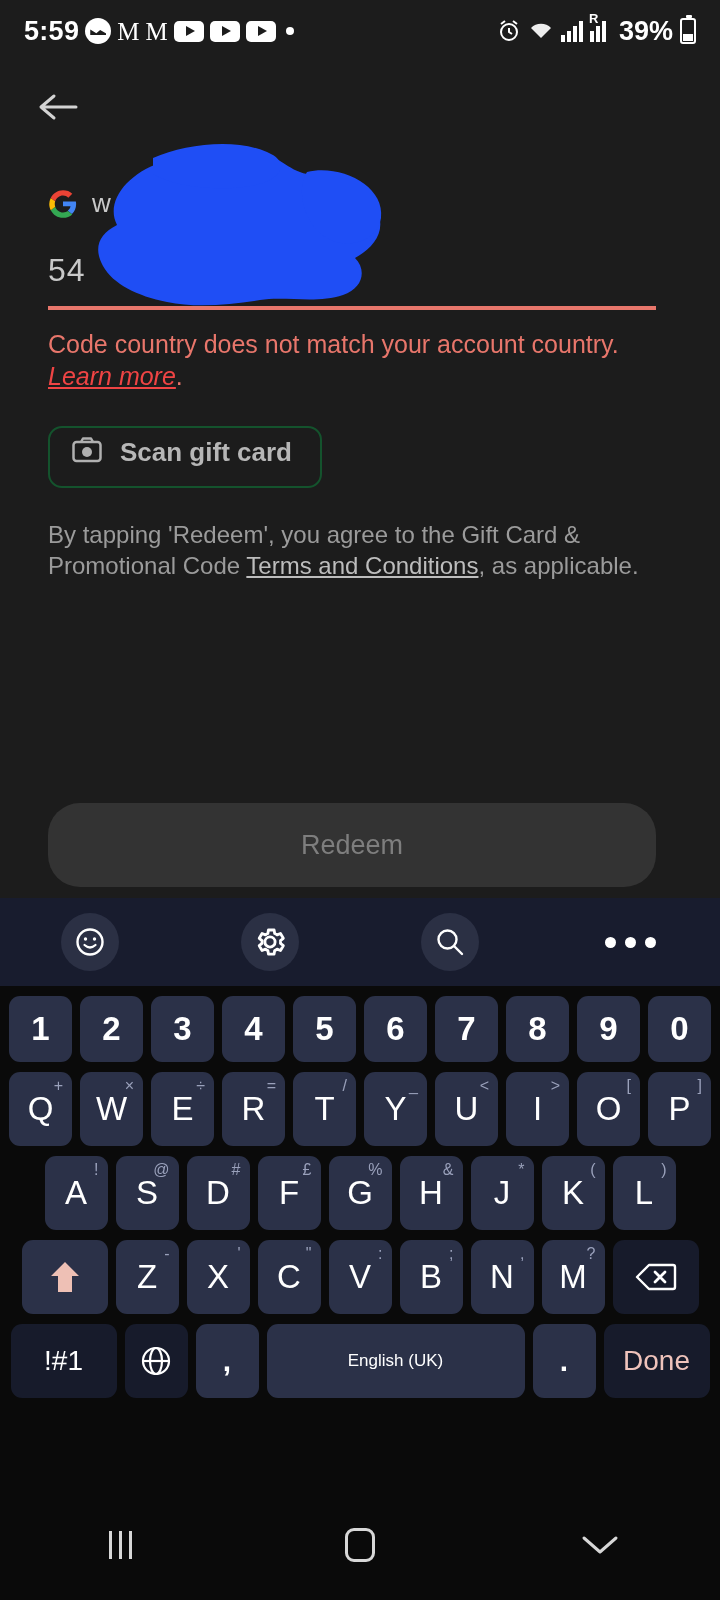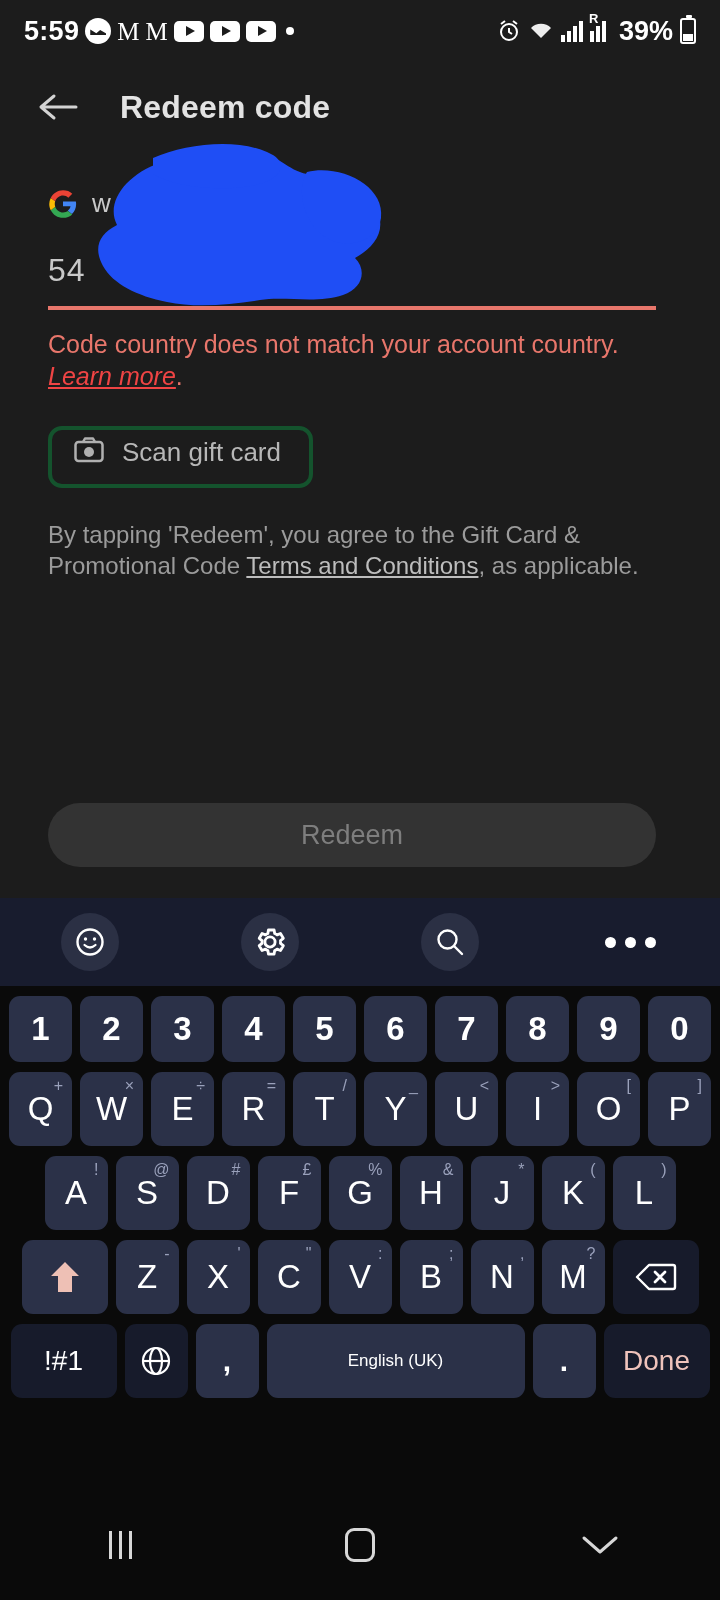--- a/index.html
+++ b/index.html
@@ -61,30 +61,30 @@
   .code-underline { width: 608px; height: 4px; background: #e8766b; margin-top: 6px; }
 
   
   .error-block { position: absolute; top: 328px; left: 48px; width: 620px;
     font-size: 25px; line-height: 1.28; color: #e8766b; }
   .error-block .learn { text-decoration: underline; color: #ef4444; font-style: italic; }
 
   
   .scan-btn { position: absolute; top: 426px; left: 48px; height: 62px; padding: 0 28px 10px 22px;
     display: inline-flex; align-items: center; gap: 18px;
-    border: 4px solid #14532d; border-radius: 14px; background: transparent; color: #b0b0b0; }
+    border: 2px solid #14532d; border-radius: 14px; background: transparent; color: #b0b0b0; font-weight: bold; }
   .scan-label { font-size: 26px; color: #b7b7b7; }
 
   
   .terms { position: absolute; top: 520px; left: 48px; width: 622px;
     font-size: 24px; line-height: 1.28; color: #9b9b9b; }
   .terms .tc { text-decoration: underline; color: #bdbdbd; }
 
   
-  .redeem-btn { position: absolute; top: 803px; left: 48px; width: 608px; height: 64px;
+  .redeem-btn { position: absolute; top: 803px; left: 48px; width: 608px; height: 84px;
     background: #333333; border: none; border-radius: 32px; color: #7e7e7e; font-size: 27px;
     display: flex; align-items: center; justify-content: center; }
 
   
   .scribble { position: absolute; top: 130px; left: 55px; width: 370px; height: 185px; pointer-events: none; }
 
   
   .kb { position: absolute; top: 898px; left: 0; width: 720px; height: 592px; background: #0a0a0a; }
   .kb-toolbar { width: 720px; height: 88px; background: #181c2e; display: flex; align-items: center; }
   .tb-slot { flex: 1; display: flex; align-items: center; justify-content: center; }
@@ -163,21 +163,20 @@
       <span class="ico batt"></span>
     </div>
   </div>
 
   <div class="appbar">
     <div class="back-btn">
       <svg width="40" height="30" viewBox="0 0 40 30">
         <path d="M16 4 L3 15 L16 26 M3 15 H38" stroke="#d3d3d3" stroke-width="3" fill="none" stroke-linecap="round" stroke-linejoin="round"></path>
       </svg>
     </div>
-    <div class="page-title">Redeem code</div>
   </div>
 
   <div class="account-row">
     <span>
       <svg class="gsvg" viewBox="0 0 48 48">
         <path fill="#4285F4" d="M45 24c0-1.6-.14-2.8-.44-4H24v7.6h12c-.24 2-1.55 5-4.46 7l6.82 5.3C42.4 36.2 45 30.6 45 24z"></path>
         <path fill="#34A853" d="M24 46c6 0 11.04-2 14.72-5.4l-6.82-5.3C30.1 36.5 27.3 37.5 24 37.5c-5.8 0-10.7-3.9-12.46-9.2l-7.1 5.5C8.06 41 15.4 46 24 46z"></path>
         <path fill="#FBBC05" d="M11.54 28.3A13.4 13.4 0 0 1 10.8 24c0-1.5.26-3 .72-4.3l-7.1-5.5A22 22 0 0 0 2 24c0 3.5.84 6.9 2.42 9.8z"></path>
         <path fill="#EA4335" d="M24 10.5c3.28 0 6.2 1.14 8.5 3.34l6.36-6.36C35.02 3.9 30 2 24 2 15.4 2 8.06 7 4.42 14.2l7.12 5.5C13.3 14.4 18.2 10.5 24 10.5z"></path>
       </svg>

